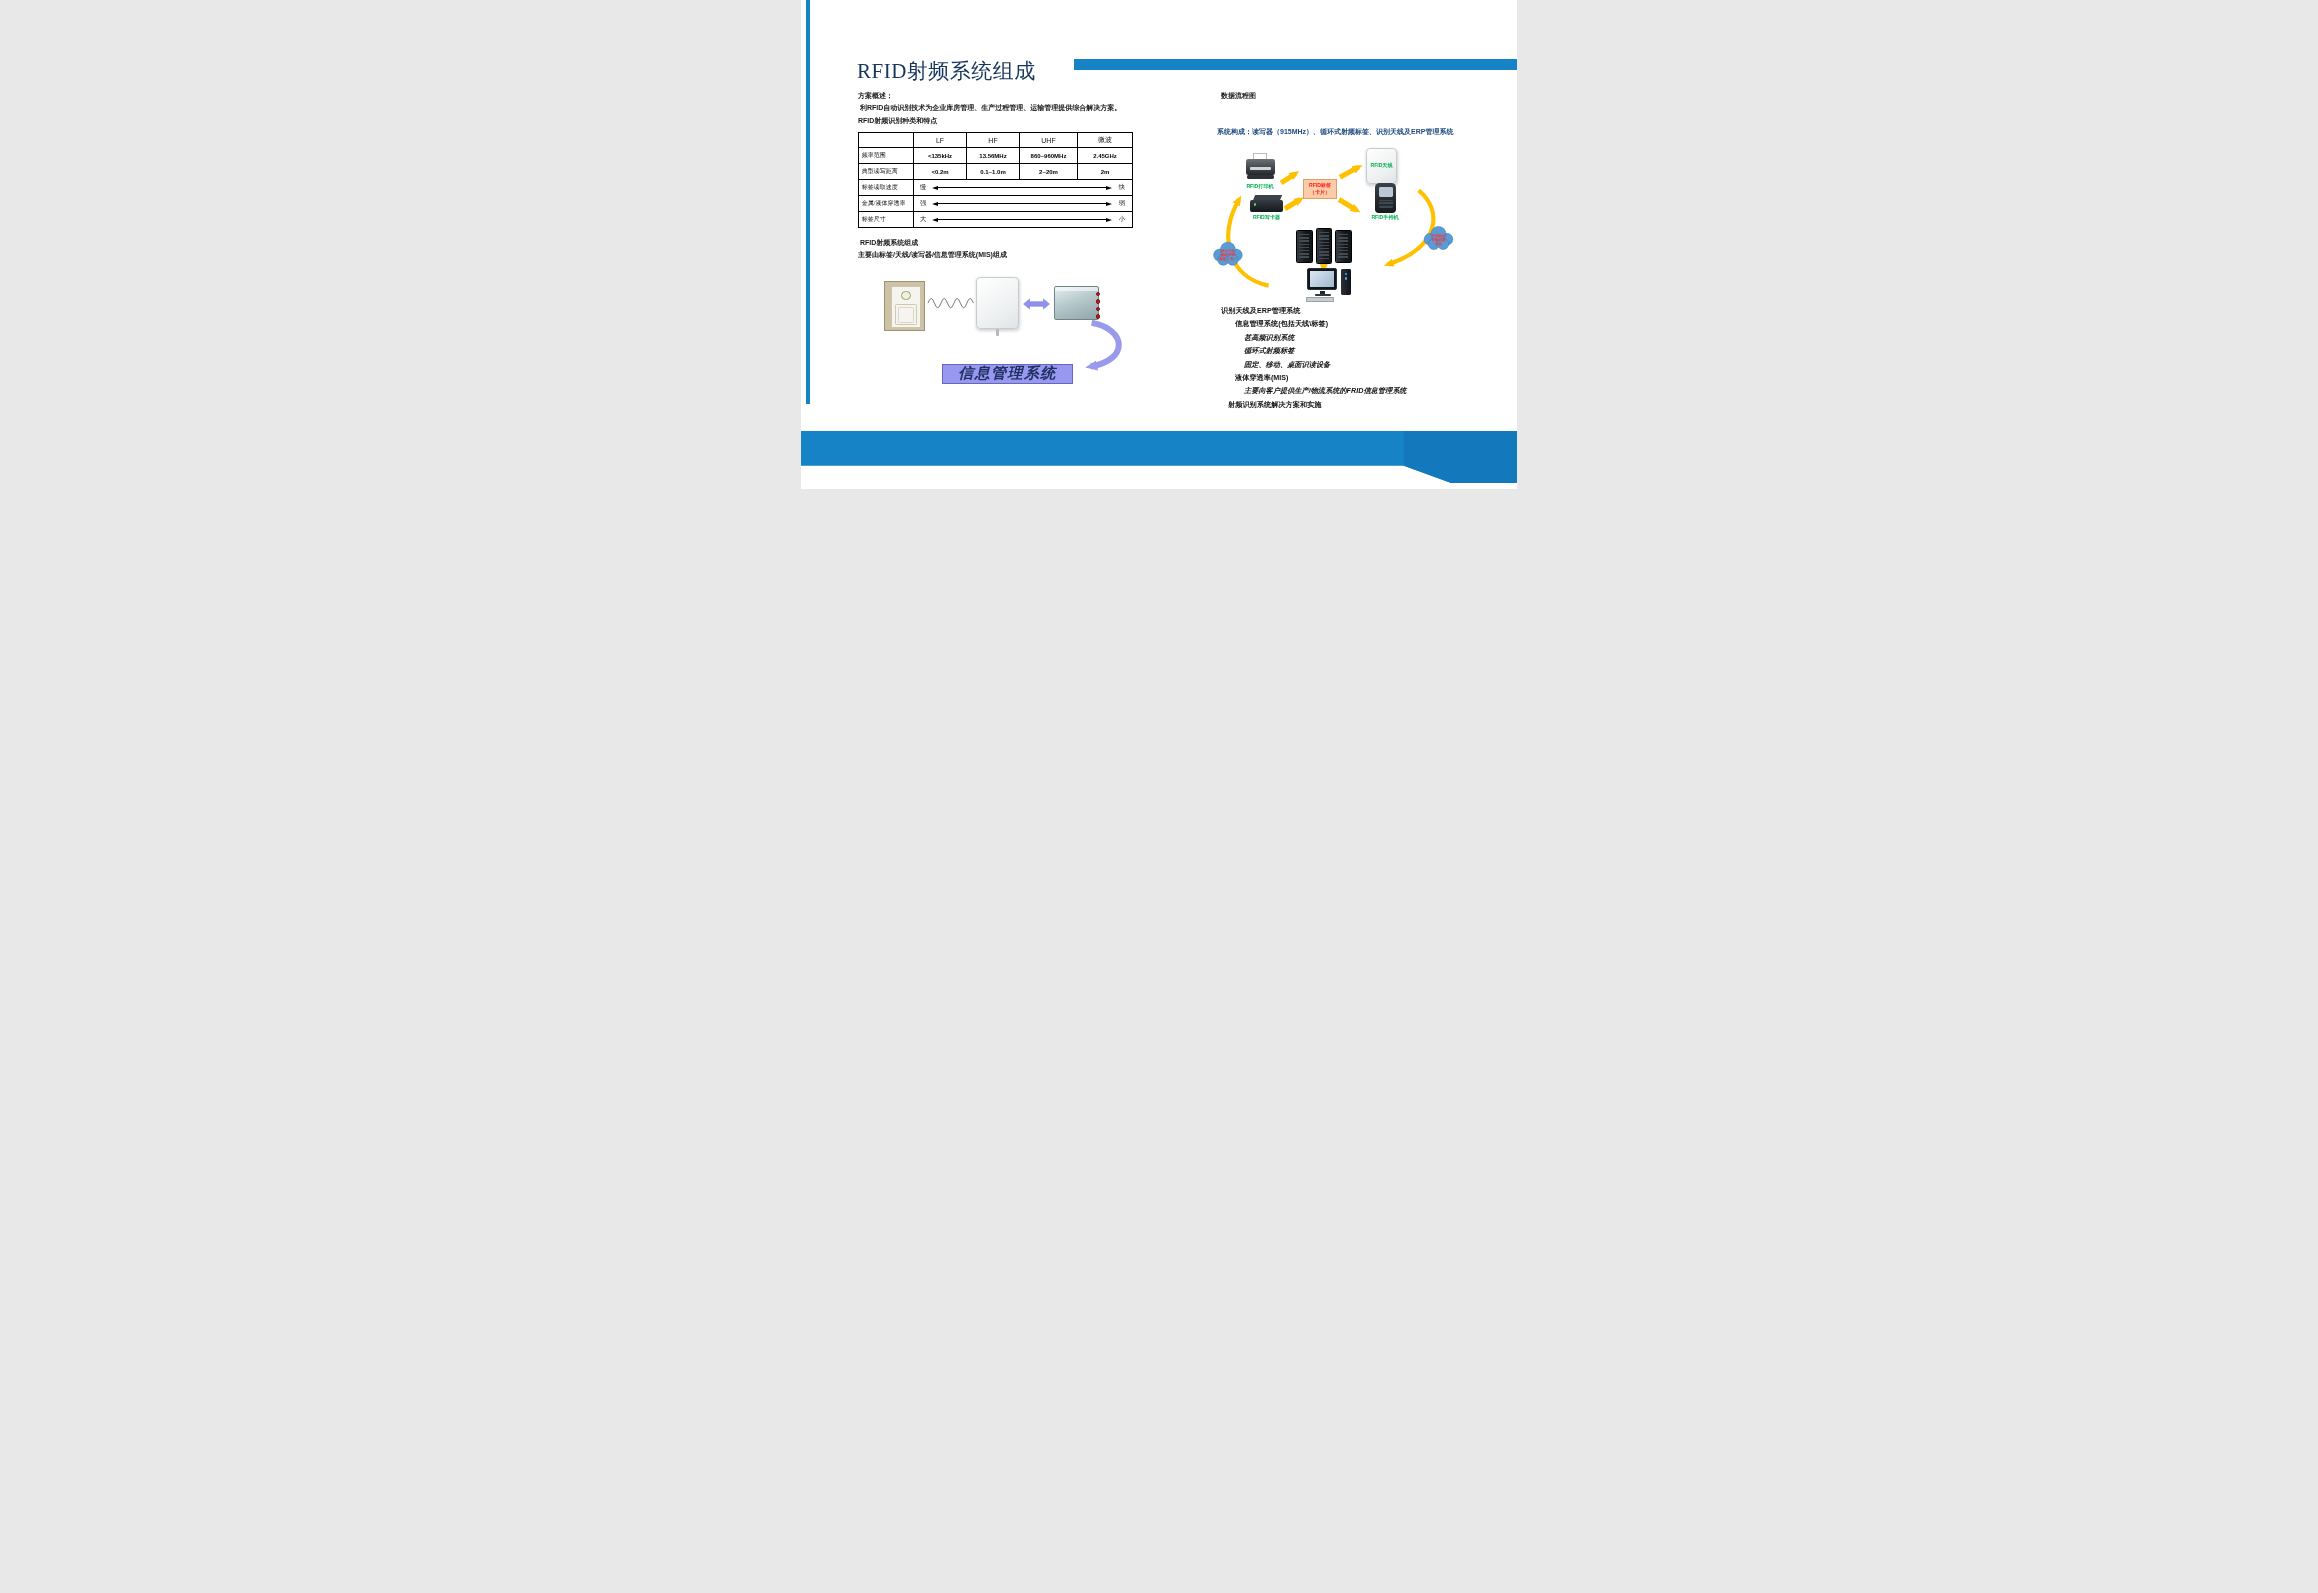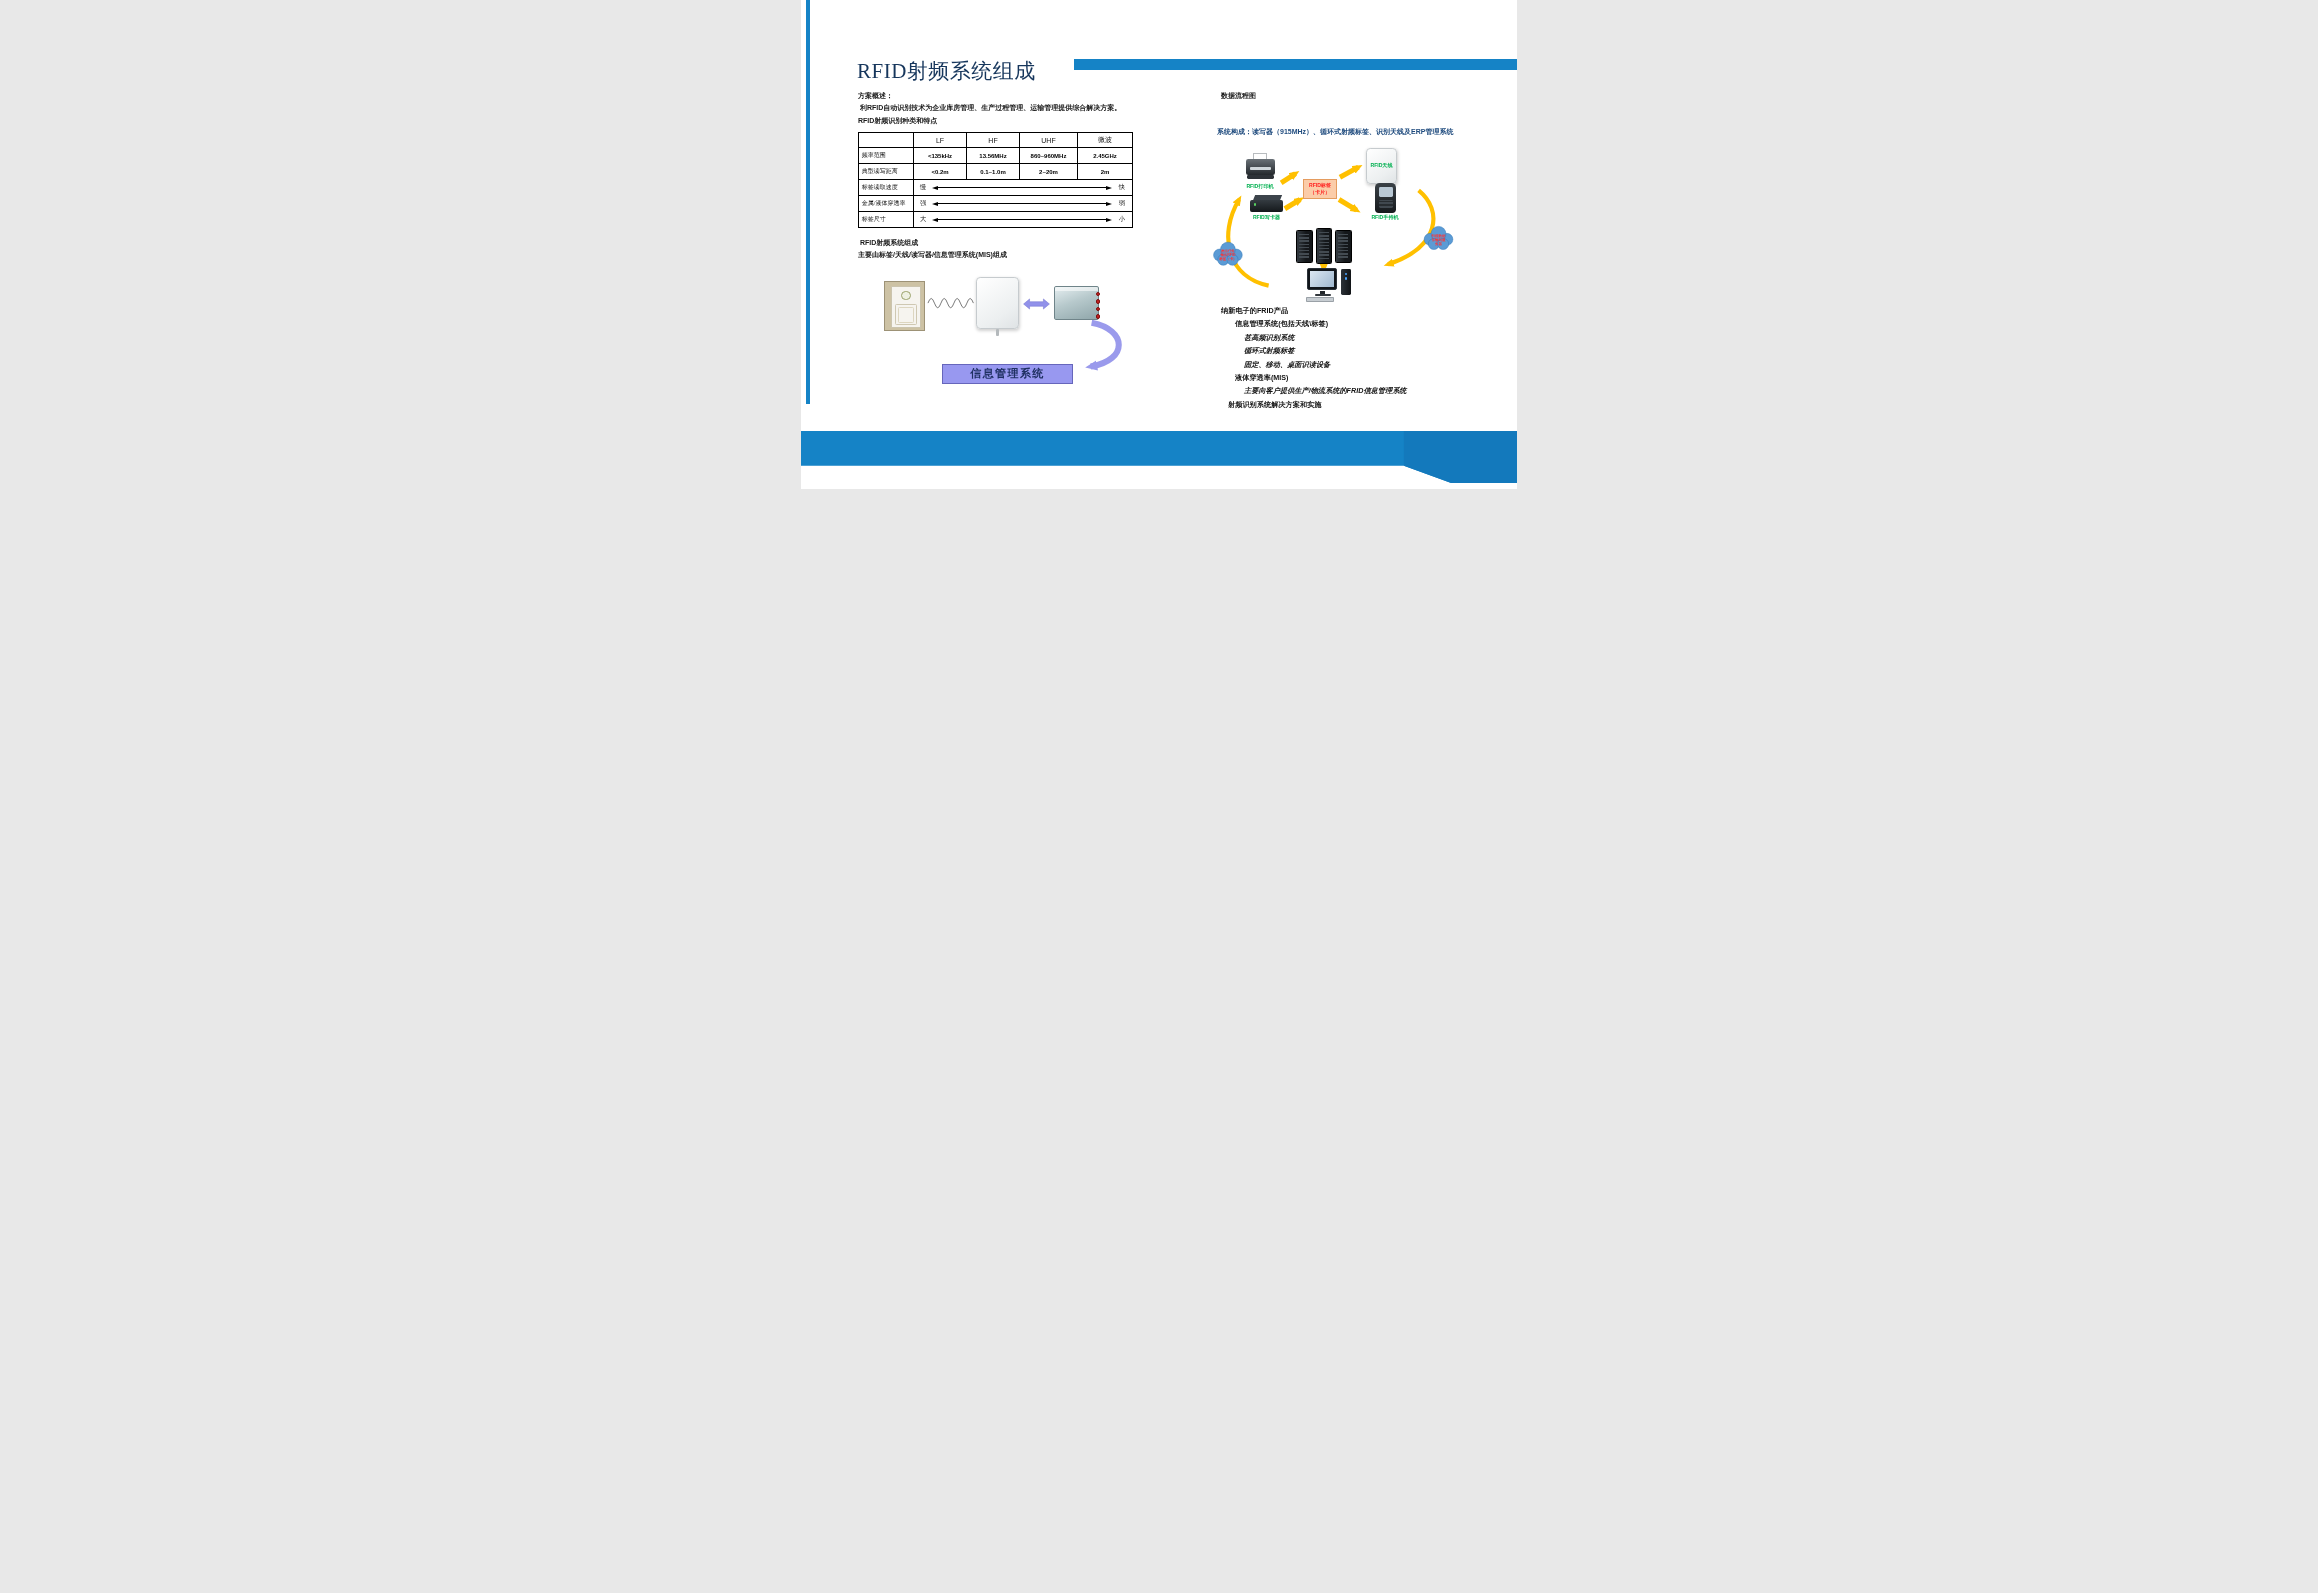--- a/index.html
+++ b/index.html
@@ -40,21 +40,21 @@
   .wave-svg { left:126px; top:292px; }
   .panel-ant { background:linear-gradient(145deg,#ffffff 0%,#eceff0 70%,#dfe3e5 100%); border:0.5px solid #c6cbce; border-radius:4.2px; box-shadow:0.9px 1.4px 3.2px rgba(0,0,0,.18); }
   .left-antenna { left:175px; top:277px; width:43px; height:52px; }
   .ant-stub { left:195px; top:329px; width:3.2px; height:7px; background:#b4b9bc; border-radius:0.9px; }
   .dbl-arrow { left:222px; top:298px; }
   .reader { left:253px; top:286px; width:45px; height:34px; background:linear-gradient(160deg,#e5eef0 0%,#b7c9cc 45%,#8fa6aa 100%); border:0.5px solid #6f8489; border-radius:1.9px; }
   .reader-strip { position:absolute; left:0; top:0; width:100%; height:4.2px; background:rgba(255,255,255,.55); border-radius:1.9px 1.9px 0 0; }
   .port { position:absolute; right:-2.3px; width:4.6px; height:4.6px; border-radius:50%; background:#c32222; border:0.5px solid #7e0f0f; }
   .curve-svg { left:271px; top:320px; }
   .mis-box { left:141px; top:364px; width:131px; height:19.5px; background:#9898F0; border:0.5px solid #6666bb; display:flex; align-items:center; justify-content:center; }
-  .mis-box span { font-family:"Liberation Serif", serif; font-size:11px; font-weight:700; color:#1F3062; letter-spacing:1.4px; }
+  .mis-box span { font-family:"Liberation Serif", serif; font-size:15px; font-weight:700; color:#1F3062; letter-spacing:1.4px;font-style:italic; }
 
   
   .flow { position:absolute; left:408px; top:144px; width:260px; height:162px; }
   .flow-svg { position:absolute; inset:0; z-index:1; }
   .dev { position:absolute; z-index:2; }
   .dev-label { position:absolute; z-index:3; color:#00B050; font-size:5.1px; font-weight:700; text-align:center; }
   .printer-paper { position:absolute; left:7.4px; top:0; width:14px; height:7.4px; background:#fff; border:0.5px solid #b8bcbf; }
   .printer-body { position:absolute; left:0; top:5.6px; width:29px; height:16px; background:linear-gradient(#6a7177,#23282c); border-radius:2.3px; }
   .printer-slot { position:absolute; left:3.7px; top:14px; width:21.3px; height:2.3px; background:#cfd6da; border-radius:0.9px; }
   .printer-base { position:absolute; left:0.9px; top:21.3px; width:27px; height:4.6px; background:#2d3237; border-radius:1.4px; }
@@ -296,21 +296,21 @@
     <div class="dev mon-stand"></div>
     <div class="dev mon-base"></div>
     <div class="dev keyboard"></div>
     <div class="dev pc-tower">
       <div class="pc-led" style="top:3.7px;"></div>
       <div class="pc-led" style="top:8.3px;"></div>
     </div>
   </div>
 
   <div class="plist">
-    <div class="ind0">纳新电子的FRID产品</div>
+    <div class="ind0">识别天线及ERP管理系统</div>
     <div class="ind1">信息管理系统(包括天线\标签)</div>
     <div class="ind2">甚高频识别系统</div>
     <div class="ind2">循环式射频标签</div>
     <div class="ind2">固定、移动、桌面识读设备</div>
     <div class="ind1">液体穿透率(MIS)</div>
     <div class="ind2">主要向客户提供生产/物流系统的FRID信息管理系统</div>
     <div class="ind3">射频识别系统解决方案和实施</div>
   </div>
 
   <svg class="bottom-svg" width="716" height="59" viewBox="0 0 1544 127">

